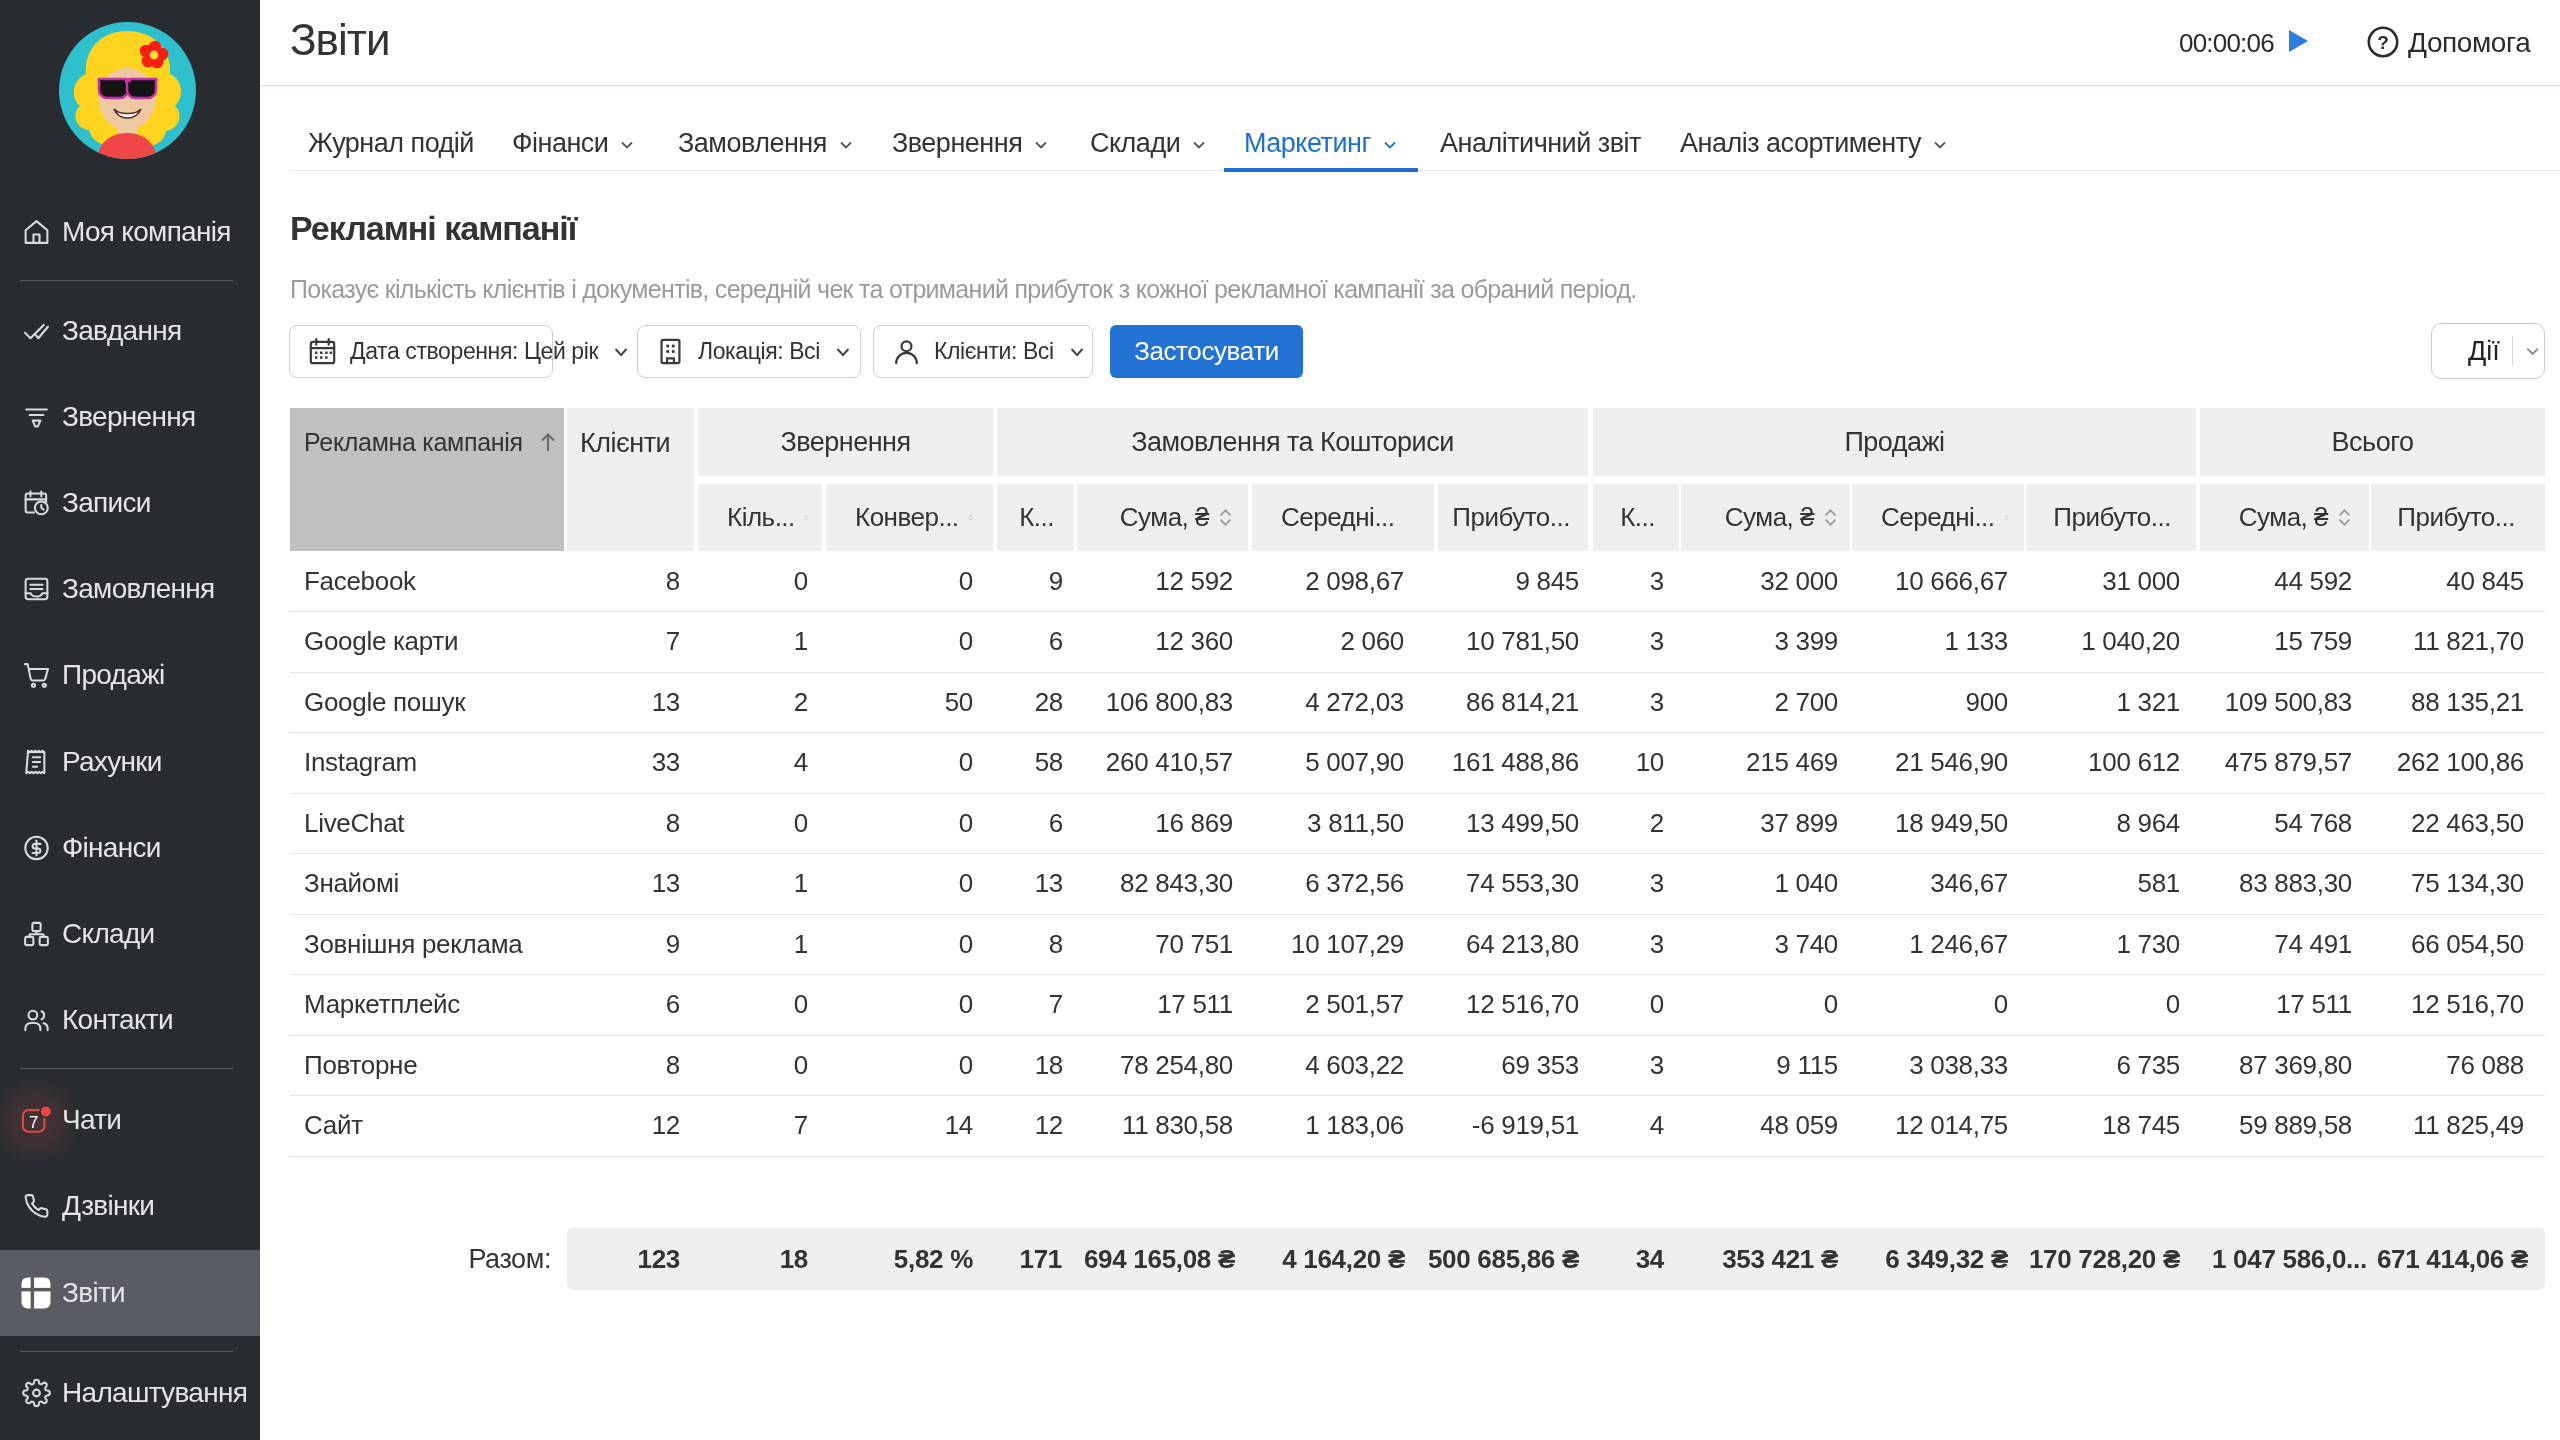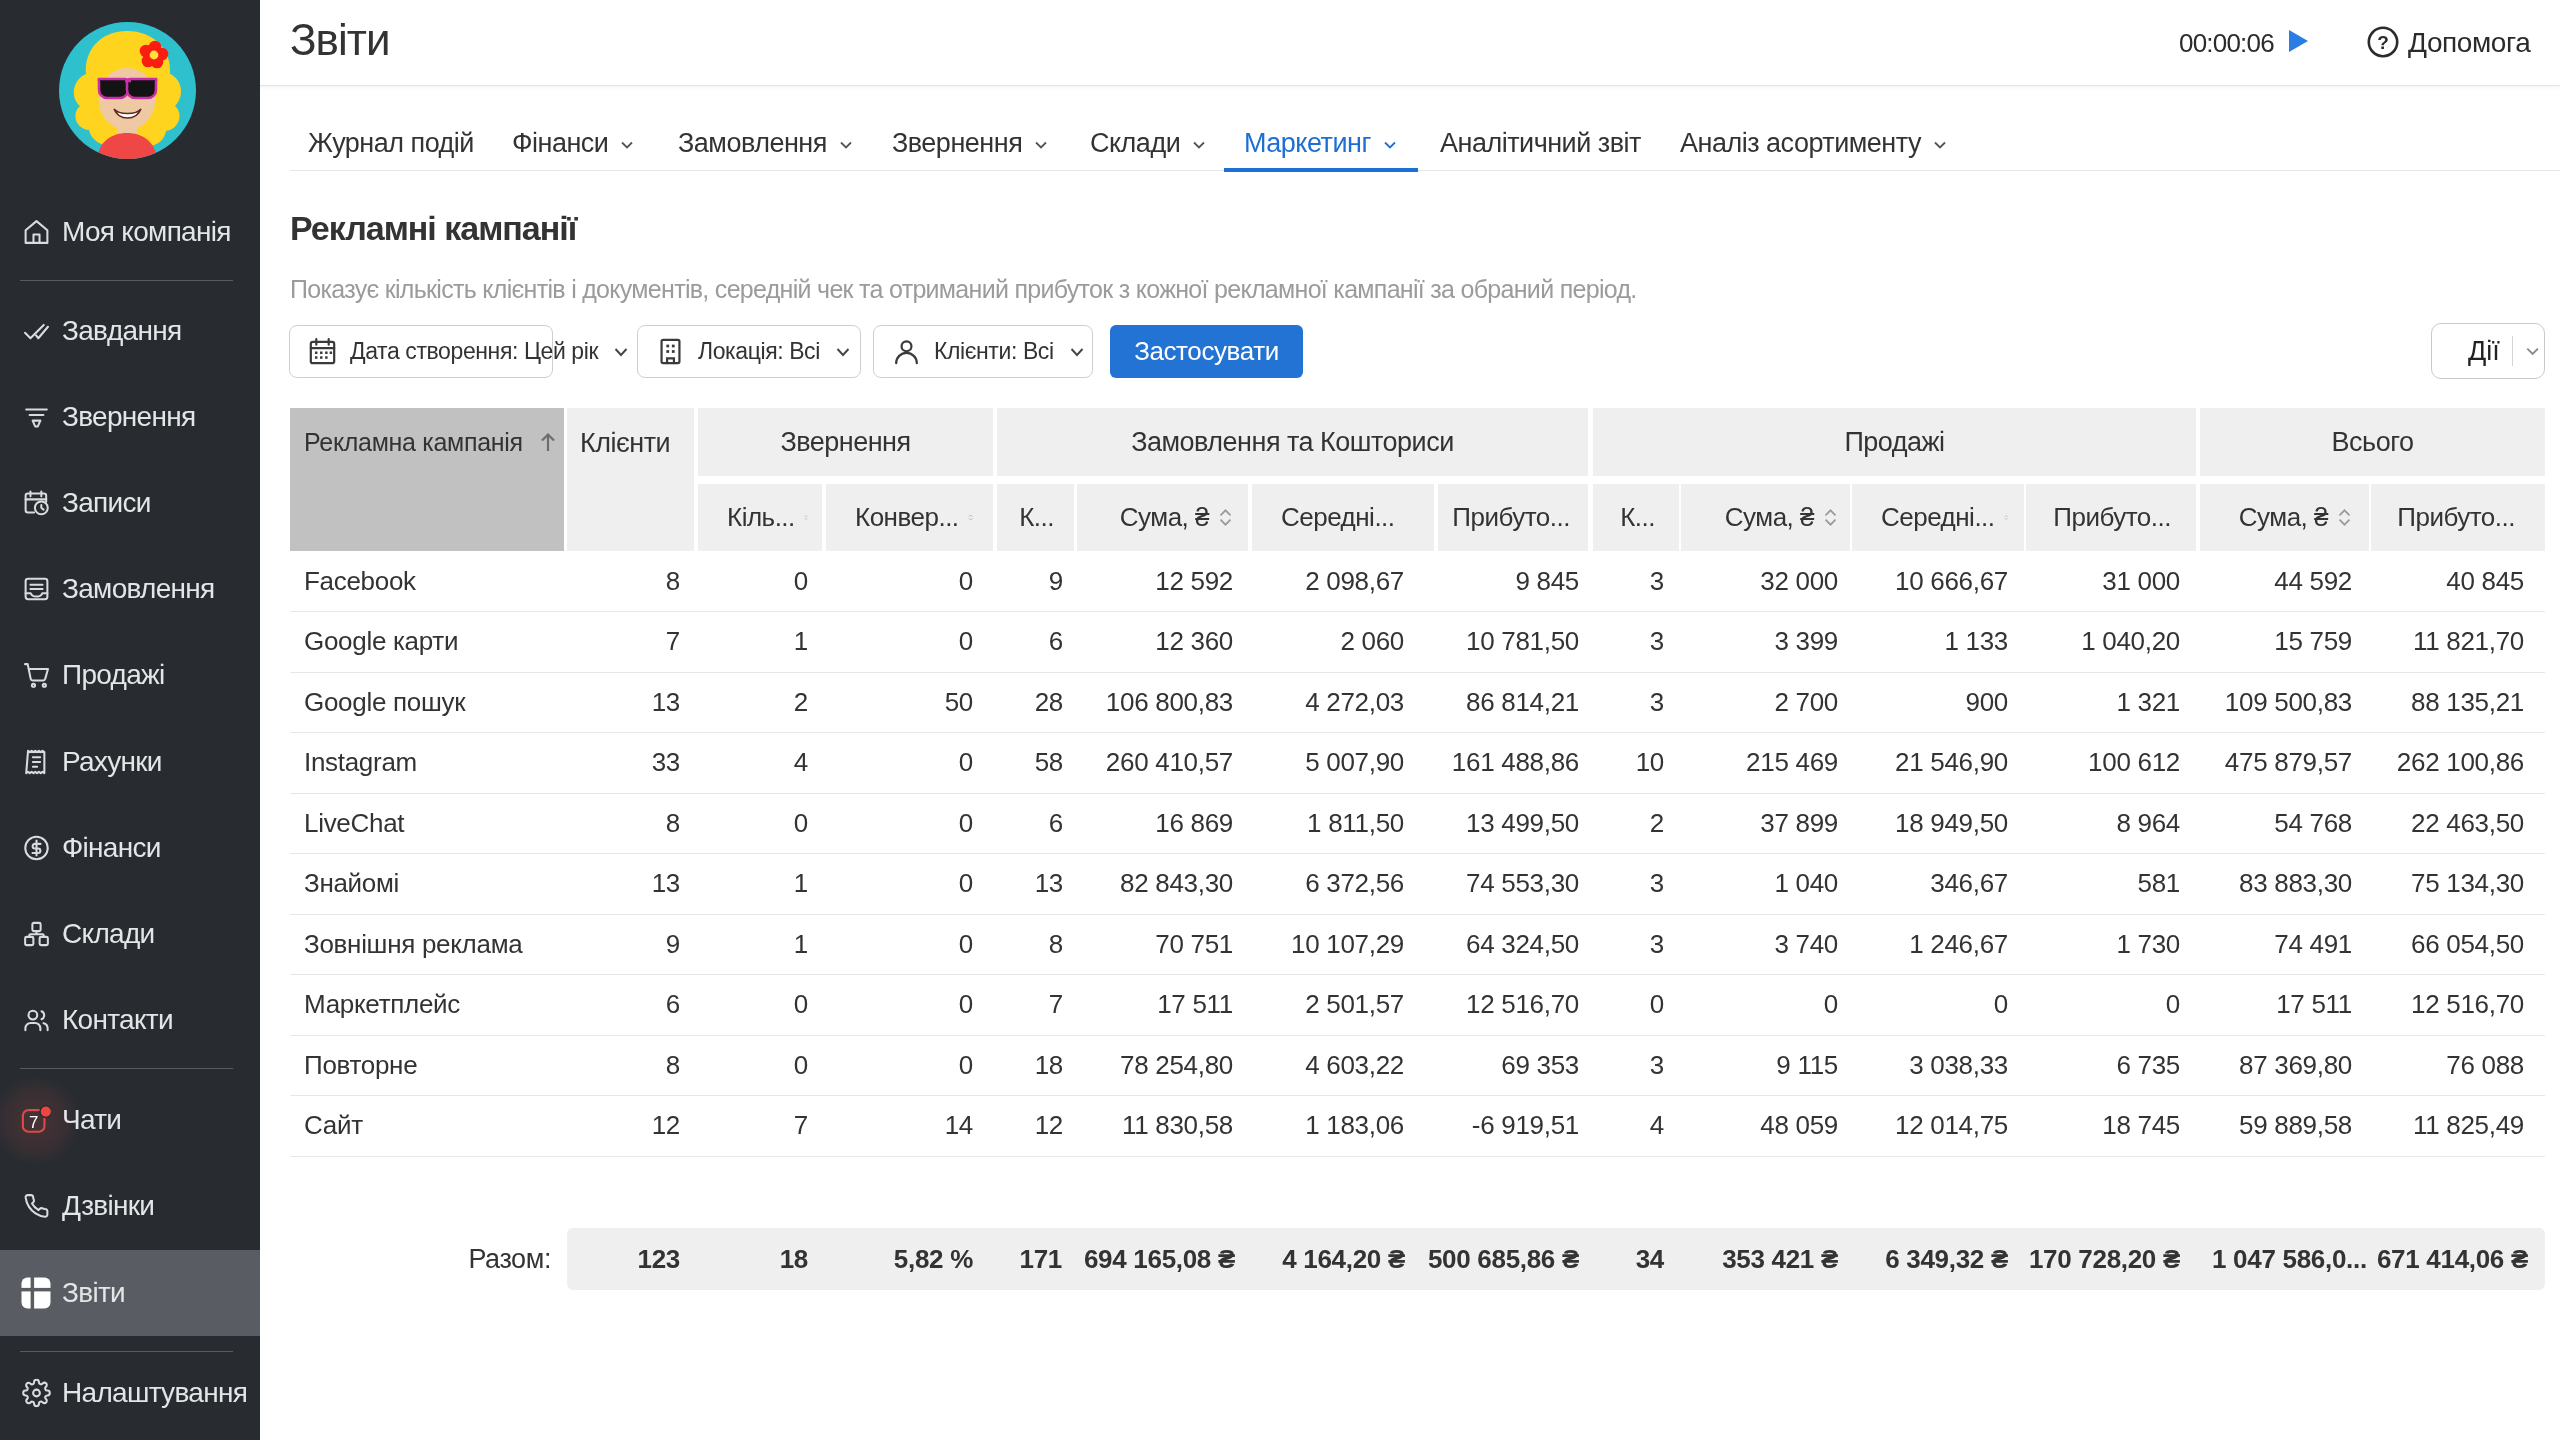--- a/index.html
+++ b/index.html
@@ -498,21 +498,21 @@
           <td style="padding-right:18px">475 879,57</td>
           <td style="padding-right:21px">262 100,86</td>
         </tr>
 <tr>
           <td class="name">LiveChat</td>
           <td style="padding-right:16px">8</td>
           <td style="padding-right:16px">0</td>
           <td style="padding-right:22px">0</td>
           <td style="padding-right:12px">6</td>
           <td style="padding-right:17px">16 869</td>
-          <td style="padding-right:32px">1 811,50</td>
+          <td style="padding-right:32px">3 811,50</td>
           <td style="padding-right:11px">13 499,50</td>
           <td style="padding-right:16px">2</td>
           <td style="padding-right:13px">37 899</td>
           <td style="padding-right:17px">18 949,50</td>
           <td style="padding-right:18px">8 964</td>
           <td style="padding-right:18px">54 768</td>
           <td style="padding-right:21px">22 463,50</td>
         </tr>
 <tr>
           <td class="name">Знайомі</td>
@@ -531,21 +531,21 @@
           <td style="padding-right:21px">75 134,30</td>
         </tr>
 <tr>
           <td class="name">Зовнішня реклама</td>
           <td style="padding-right:16px">9</td>
           <td style="padding-right:16px">1</td>
           <td style="padding-right:22px">0</td>
           <td style="padding-right:12px">8</td>
           <td style="padding-right:17px">70 751</td>
           <td style="padding-right:32px">10 107,29</td>
-          <td style="padding-right:11px">64 324,50</td>
+          <td style="padding-right:11px">64 213,80</td>
           <td style="padding-right:16px">3</td>
           <td style="padding-right:13px">3 740</td>
           <td style="padding-right:17px">1 246,67</td>
           <td style="padding-right:18px">1 730</td>
           <td style="padding-right:18px">74 491</td>
           <td style="padding-right:21px">66 054,50</td>
         </tr>
 <tr>
           <td class="name">Маркетплейс</td>
           <td style="padding-right:16px">6</td>

